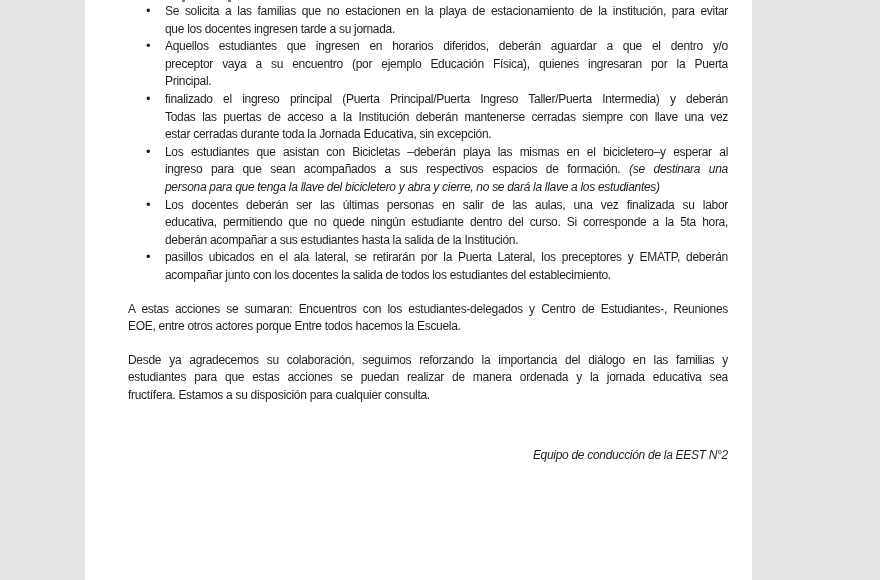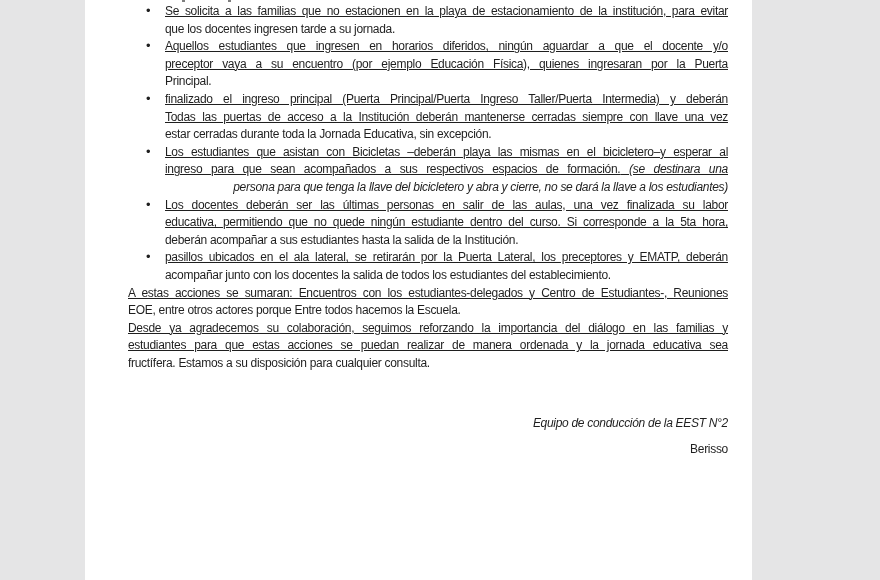--- a/index.html
+++ b/index.html
@@ -44,28 +44,27 @@
     position: absolute;
     left: -19px; top: -1px;
     font-size: 13px;
   }
   .jline {
     text-align: justify;
     text-align-last: justify;
     white-space: normal;
     height: 17.6px;
     overflow: visible;
-    text-decoration: underline;
   }
   .lline {
     text-align: left;
     height: 17.6px;
   }
-  .para { margin-top: 0; }
-  .it { font-style: italic; text-align: right; }
+  .para { margin-top: 16px; }
+  .it { font-style: italic; }
   .signature {
     margin-top: 38px;
     text-align: right;
     line-height: 26px;
   }
   .sig-line { height: 26px; }
 </style>
 </head>
 <body>
 
@@ -79,21 +78,21 @@
       <ul class="bullets">
 
         <li>
           <span class="marker">•</span>
           <div class="jline">Se solicita a las familias que no estacionen en la playa de estacionamiento de la institución, para evitar</div>
           <div class="lline">que los docentes ingresen tarde a su jornada.</div>
         </li>
 
         <li>
           <span class="marker">•</span>
-          <div class="jline">Aquellos estudiantes que ingresen en horarios diferidos, ningún aguardar a que el docente y/o</div>
+          <div class="jline">Aquellos estudiantes que ingresen en horarios diferidos, deberán aguardar a que el dentro y/o</div>
           <div class="jline">preceptor vaya a su encuentro (por ejemplo Educación Física), quienes ingresaran por la Puerta</div>
           <div class="lline">Principal.</div>
         </li>
 
         <li>
           <span class="marker">•</span>
           <div class="jline">finalizado el ingreso principal (Puerta Principal/Puerta Ingreso Taller/Puerta Intermedia) y deberán</div>
           <div class="jline">Todas las puertas de acceso a la Institución deberán mantenerse cerradas siempre con llave una vez</div>
           <div class="lline">estar cerradas durante toda la Jornada Educativa, sin excepción.</div>
         </li>
@@ -126,18 +125,17 @@
       </div>
 
       <div class="para">
         <div class="jline">Desde ya agradecemos su colaboración, seguimos reforzando la importancia del diálogo en las familias y</div>
         <div class="jline">estudiantes para que estas acciones se puedan realizar de manera ordenada y la jornada educativa sea</div>
         <div class="lline">fructífera. Estamos a su disposición para cualquier consulta.</div>
       </div>
 
       <div class="signature">
         <div class="sig-line it">Equipo de conducción de la EEST N°2</div>
-        <div class="sig-line">Berisso</div>
       </div>
 
     </div>
   </div>
 </div>
 
 </body></html>

